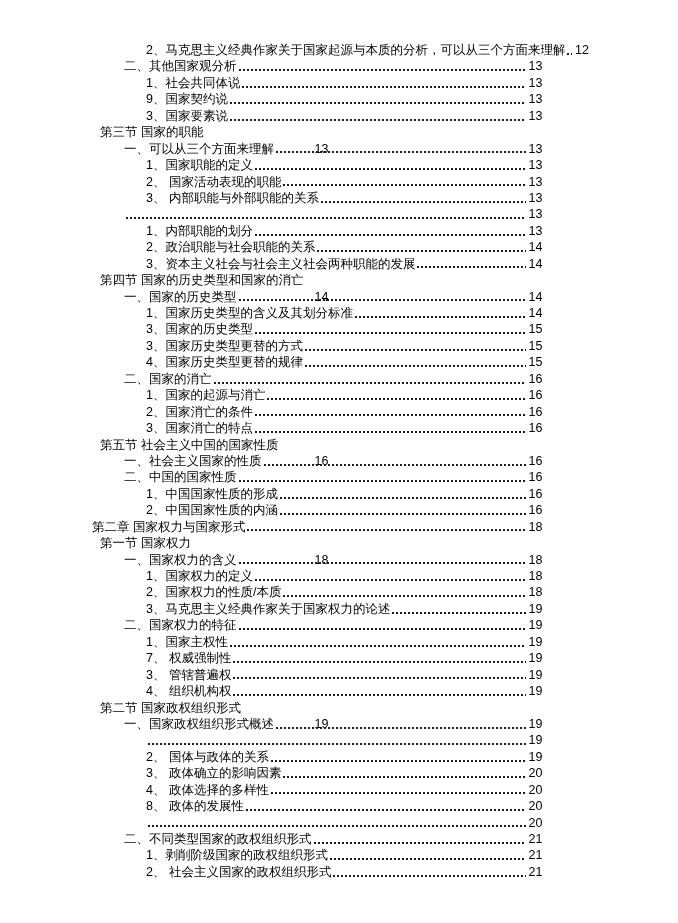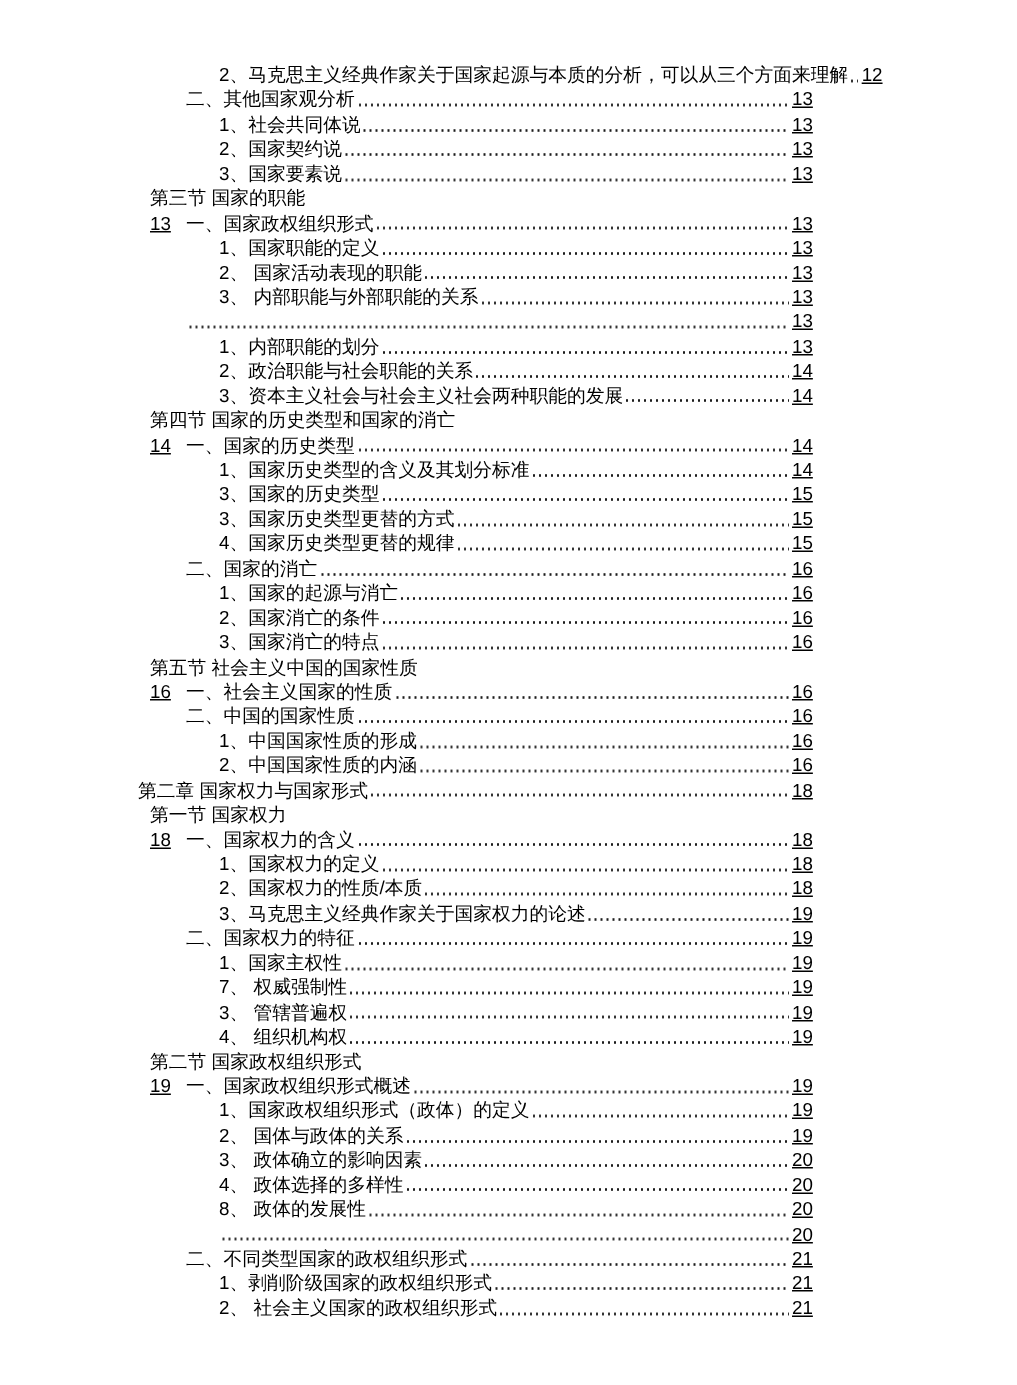--- a/index.html
+++ b/index.html
@@ -38,22 +38,21 @@
     min-width: 6px;
     margin: 0 2px 0 1px;
     background-image: radial-gradient(circle, #1c1c1c 0.75px, transparent 1px);
     background-size: 4px 2.2px;
     background-repeat: repeat-x;
     background-position: left bottom 3.5px;
   }
   .pageno {
     flex: 0 0 auto;
     min-width: 15px;
-    text-align: left;
-    text-decoration: underline;
+    text-align: center;
   }
   .lvl-0 { margin-left: 16px; }
   .lvl-1 { margin-left: 24px; flex-direction: column; }
   .lvl-2 { margin-left: 48px; }
   .lvl-3 { margin-left: 70px; }
 </style>
 </head>
 <body>
 
 <div class="page" style="background: rgb(255, 255, 255); color: rgb(0, 0, 0);">
@@ -67,36 +66,36 @@
     <span class="toc-text">二、其他国家观分析</span>
     <span class="leader"></span>
     <span class="pageno">13</span>
   </div>
       <div class="toc-row lvl-3">
     <span class="toc-text">1、社会共同体说</span>
     <span class="leader"></span>
     <span class="pageno">13</span>
   </div>
       <div class="toc-row lvl-3">
-    <span class="toc-text">2、国家契约说</span>
+    <span class="toc-text">9、国家契约说</span>
     <span class="leader"></span>
     <span class="pageno">13</span>
   </div>
       <div class="toc-row lvl-3">
     <span class="toc-text">3、国家要素说</span>
     <span class="leader"></span>
     <span class="pageno">13</span>
   </div>
       <div class="toc-row lvl-1">
     <span class="toc-text">第三节 国家的职能</span>
     <span class="leader"></span>
     <span class="pageno">13</span>
   </div>
       <div class="toc-row lvl-2">
-    <span class="toc-text">一、国家政权组织形式</span>
+    <span class="toc-text">一、可以从三个方面来理解</span>
     <span class="leader"></span>
     <span class="pageno">13</span>
   </div>
       <div class="toc-row lvl-3">
     <span class="toc-text">1、国家职能的定义</span>
     <span class="leader"></span>
     <span class="pageno">13</span>
   </div>
       <div class="toc-row lvl-3">
     <span class="toc-text">2、 国家活动表现的职能</span>
@@ -261,21 +260,20 @@
     <span class="toc-text">第二节 国家政权组织形式</span>
     <span class="leader"></span>
     <span class="pageno">19</span>
   </div>
       <div class="toc-row lvl-2">
     <span class="toc-text">一、国家政权组织形式概述</span>
     <span class="leader"></span>
     <span class="pageno">19</span>
   </div>
       <div class="toc-row lvl-3">
-    <span class="toc-text">1、国家政权组织形式（政体）的定义</span>
     <span class="leader"></span>
     <span class="pageno">19</span>
   </div>
       <div class="toc-row lvl-3">
     <span class="toc-text">2、 国体与政体的关系</span>
     <span class="leader"></span>
     <span class="pageno">19</span>
   </div>
       <div class="toc-row lvl-3">
     <span class="toc-text">3、 政体确立的影响因素</span>

